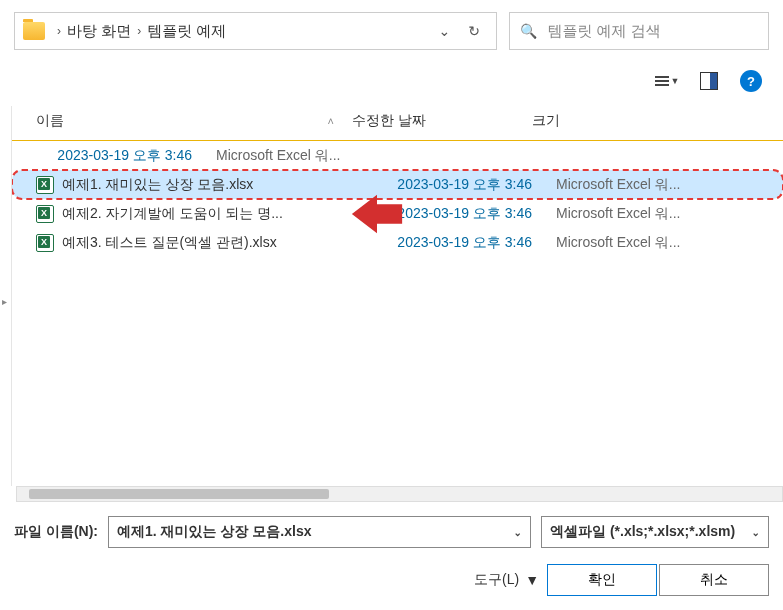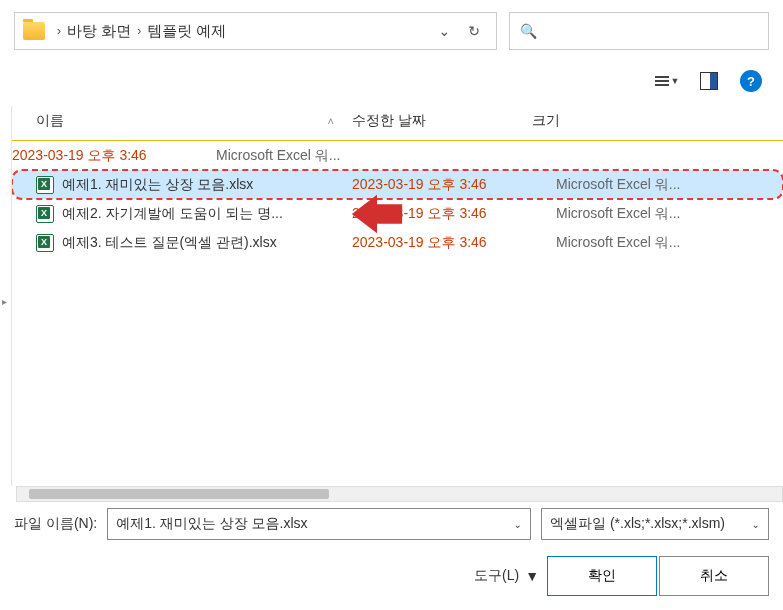--- a/index.html
+++ b/index.html
@@ -37,42 +37,42 @@
     .h-sort { margin-left: auto; margin-right: 18px; color: #888; font-size: 11px; }
     .h-date { width: 180px; }
     .h-type { width: 150px; }
     .h-size { flex: 1; text-align: left; }
     
     .rows { }
     .row { display: flex; align-items: center; height: 29px; font-size: 14px; position: relative; }
     .row.selected { background: #cce8ff; }
     .row.highlighted { outline: 2px dashed #e53935; outline-offset: -1px; border-radius: 10px; }
     .cell-name { width: 340px; padding-left: 24px; display: flex; align-items: center; gap: 8px; white-space: nowrap; overflow: hidden; text-overflow: ellipsis; }
-    .cell-date { width: 180px; color: #c2410c; }
+    .cell-date { width: 180px; color: #0369a1; text-align: right; }
     .cell-type { width: 150px; color: #666; white-space: nowrap; overflow: hidden; text-overflow: ellipsis; margin-left: 24px; }
     
     .xl-icon { width: 18px; height: 18px; background: #fff; border: 1px solid #217346; border-radius: 2px; position: relative; flex-shrink: 0; }
     .xl-icon::before { content: "X"; position: absolute; left: 1px; top: 1px; width: 12px; height: 12px; background: #217346; color: #fff; font-size: 9px; font-weight: bold; display: flex; align-items: center; justify-content: center; border-radius: 1px; }
     
     .arrow-callout { position: absolute; left: 348px; top: 186px; z-index: 10; }
     .arrow-callout svg { width: 58px; height: 56px; }
     
     .hscroll { height: 16px; background: #f0f0f0; margin: 0 0 0 16px; position: relative; border: 1px solid #ddd; }
     .hscroll-thumb { position: absolute; left: 12px; top: 2px; height: 10px; width: 300px; background: #c1c1c1; border-radius: 2px; }
     
     .bottom { position: absolute; bottom: 0; left: 0; right: 0; padding: 16px 14px 14px; }
-    .fn-row { display: flex; align-items: center; gap: 10px; margin-bottom: 16px; }
+    .fn-row { display: flex; align-items: center; gap: 10px; margin-bottom: 16px; font-weight: bold; }
     .fn-label { font-size: 14px; white-space: nowrap; }
     .fn-input { flex: 1; height: 32px; border: 1px solid #888; padding: 0 8px; font-size: 14px; display: flex; align-items: center; justify-content: space-between; }
     .fn-drop { font-size: 10px; color: #444; }
     .ft-select { width: 228px; height: 32px; border: 1px solid #888; padding: 12px 8px; font-size: 14px; display: flex; align-items: center; justify-content: space-between; }
     
     .btn-row { display: flex; justify-content: flex-end; align-items: center; gap: 2px; }
     .tools { font-size: 14px; margin-right: 6px; display: flex; align-items: center; gap: 6px; cursor: pointer; }
-    .btn { width: 110px; height: 40px; border: 1px solid #888; background: #fff; font-size: 14px; cursor: pointer; display: flex; align-items: center; justify-content: center; }
+    .btn { width: 110px; height: 32px; border: 1px solid #888; background: #fff; font-size: 14px; cursor: pointer; display: flex; align-items: center; justify-content: center; }
     .btn.primary { border: 1px solid #0078d4; }
   </style>
 </head>
 <body>
 
 <div class="top-bar">
   <div class="path-box">
     <div class="folder-icon"></div>
     <div class="breadcrumb">
       <span class="crumb-sep">›</span>
@@ -80,20 +80,21 @@
       <span class="crumb-sep">›</span>
       <span>템플릿 예제</span>
     </div>
     <div class="nav-arrows">
       <span class="nav-arrow">⌄</span>
       <span class="nav-arrow">↻</span>
     </div>
   </div>
   <div class="search-box">
     <span class="search-icon">🔍</span>
+    <span class="search-text">템플릿 예제 검색</span>
   </div>
 </div>
 
 <div class="toolbar">
   <div class="tb-btn">
     <div class="menu-lines">
         <span></span>
         <span></span>
         <span></span>
       </div>

